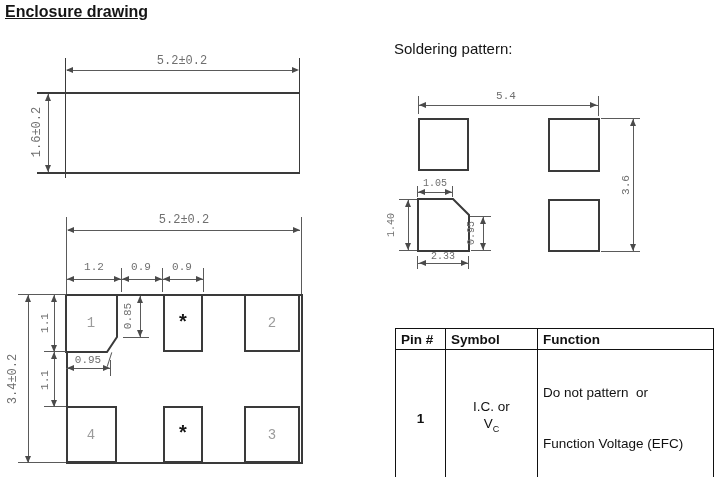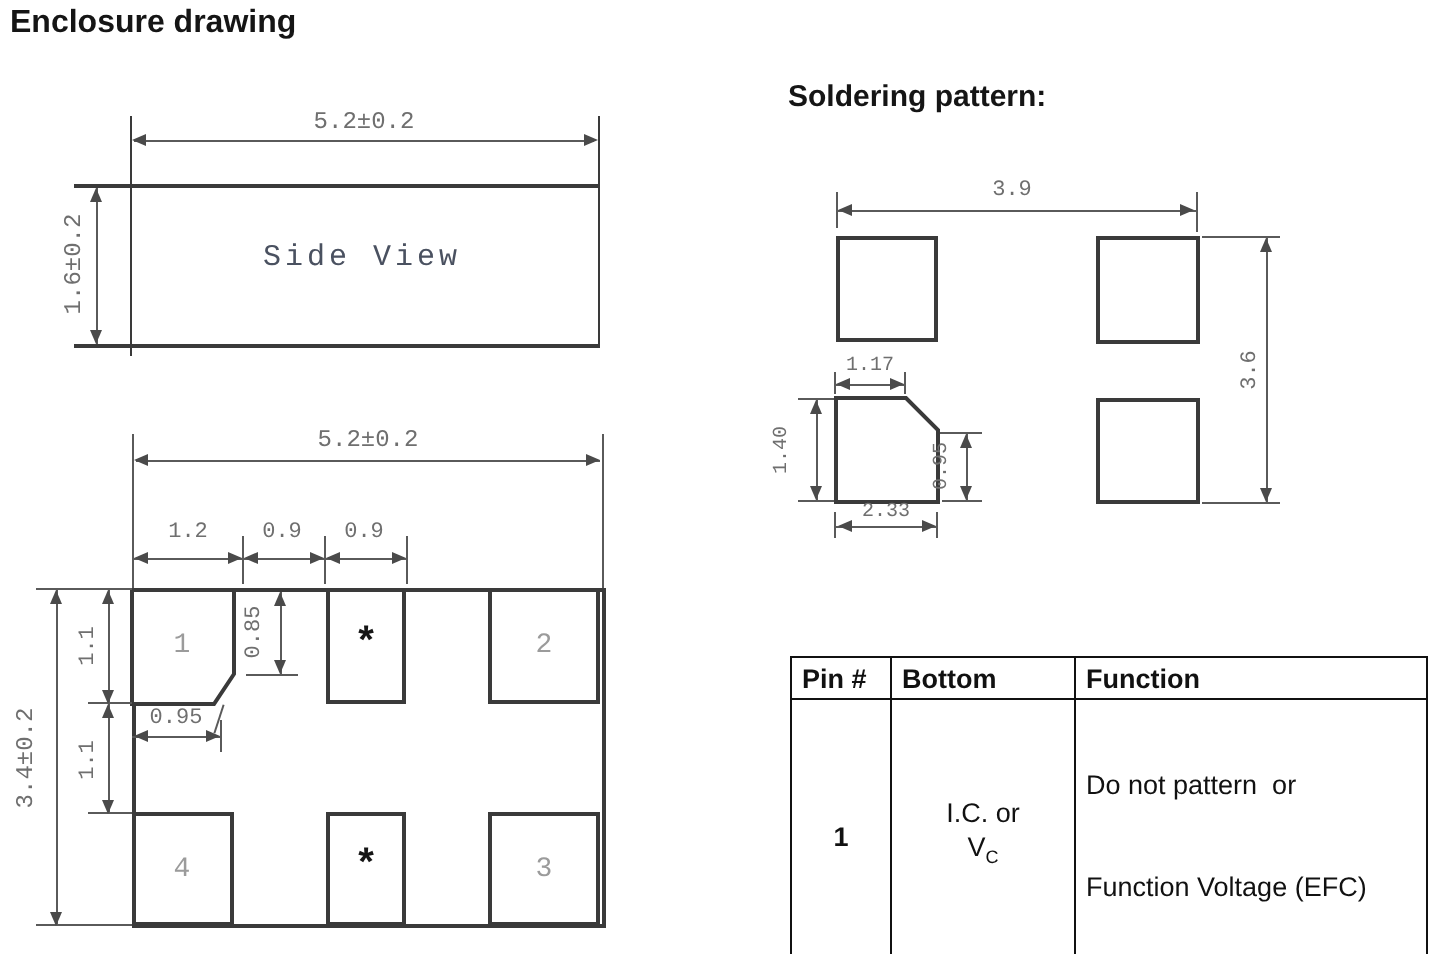--- a/index.html
+++ b/index.html
@@ -24,22 +24,22 @@
       white-space:nowrap;transform:translate(-50%,-50%);line-height:1;}
   .dt10{font-size:10px;}
   .dt12{font-size:12px;}
   .rot{transform:translate(-50%,-50%) rotate(-90deg);}
   .vlab{position:absolute;font-family:"Liberation Mono",monospace;font-size:15px;color:#4a5160;
         white-space:nowrap;transform:translate(-50%,-50%);letter-spacing:2px;line-height:1;}
   .padnum{position:absolute;font-family:"Liberation Mono",monospace;font-size:14px;color:#9b9b9b;
         transform:translate(-50%,-50%);line-height:1;}
   .star{position:absolute;font:bold 20px "Liberation Sans",sans-serif;color:#161616;
         transform:translate(-50%,-32%);line-height:1;}
-  .h1{position:absolute;font-weight:bold;font-size:16px;color:#151515;}
-  .h2{position:absolute;font-weight:bold;font-size:15px;color:#151515;}
+  .h1{position:absolute;font-weight:bold;font-size:16px;color:#151515;text-decoration:underline;}
+  .h2{position:absolute;font-weight:normal;font-size:15px;color:#151515;}
   
   #pinTable{position:absolute;left:395px;top:328px;border-collapse:collapse;table-layout:fixed;
         font-size:13.5px;color:#111;background:#fff;}
   #pinTable th,#pinTable td{border:1.5px solid #111;padding:0 5px;vertical-align:middle;
         overflow:hidden;}
   #pinTable th{font-weight:bold;text-align:left;}
   #pinTable td.pin{font-weight:bold;text-align:center;}
   #pinTable td.sym{text-align:center;}
   #pinTable td.fn{text-align:left;white-space:pre-wrap;}
   #pinTable .two{line-height:17px;}
@@ -49,21 +49,20 @@
 <body>
 
 <div id="page">
 
   <div class="h1" style="left:5px;top:3px;">Enclosure drawing</div>
 
   <div class="hl2" style="left:37px;top:92px;width:263px;"></div>
   <div class="hl2" style="left:37px;top:172px;width:263px;"></div>
   <div class="vlb" style="left:65px;top:58px;height:120px;"></div>
   <div class="vlb" style="left:299px;top:58px;height:116px;"></div>
-  <div class="vlab" style="left:181px;top:129px;">Side View</div>
 
   <div class="hl" style="left:67px;top:70px;width:230px;"></div>
   <div class="ar ar-l" style="left:66px;top:67px;"></div>
   <div class="ar ar-r" style="left:292px;top:67px;"></div>
   <div class="dt dt12" style="left:182px;top:61px;">5.2±0.2</div>
 
   <div class="vl" style="left:48px;top:94px;height:78px;"></div>
   <div class="ar ar-u" style="left:45px;top:94px;"></div>
   <div class="ar ar-d" style="left:45px;top:165px;"></div>
   <div class="dt dt12 rot" style="left:37px;top:132px;">1.6±0.2</div>
@@ -145,35 +144,35 @@
   <svg class="svgpad" style="left:417px;top:198px;" width="54" height="55" viewBox="0 0 54 55">
     <polygon points="1,1 36,1 52,17 52,53 1,53" fill="#ffffff" stroke="#3a3a3a" stroke-width="2"></polygon>
   </svg>
   <div class="pad" style="left:548px;top:199px;width:52px;height:53px;"></div>
 
   <div class="vl" style="left:418px;top:96px;height:18px;"></div>
   <div class="vl" style="left:598px;top:96px;height:20px;"></div>
   <div class="hl" style="left:419px;top:105px;width:179px;"></div>
   <div class="ar ar-l" style="left:419px;top:102px;"></div>
   <div class="ar ar-r" style="left:590px;top:102px;"></div>
-  <div class="dt" style="left:506px;top:96px;">3.9</div>
+  <div class="dt" style="left:506px;top:96px;">5.4</div>
 
   <div class="hl" style="left:601px;top:118px;width:39px;"></div>
   <div class="hl" style="left:601px;top:251px;width:39px;"></div>
   <div class="vl" style="left:633px;top:119px;height:132px;"></div>
   <div class="ar ar-u" style="left:630px;top:119px;"></div>
   <div class="ar ar-d" style="left:630px;top:244px;"></div>
   <div class="dt rot" style="left:626px;top:185px;">3.6</div>
 
   <div class="vl" style="left:417px;top:186px;height:11px;"></div>
   <div class="vl" style="left:452px;top:186px;height:11px;"></div>
   <div class="hl" style="left:417px;top:192px;width:36px;"></div>
   <div class="ar ar-l" style="left:418px;top:189px;"></div>
   <div class="ar ar-r" style="left:445px;top:189px;"></div>
-  <div class="dt dt10" style="left:435px;top:184px;">1.17</div>
+  <div class="dt dt10" style="left:435px;top:184px;">1.05</div>
 
   <div class="hl" style="left:399px;top:199px;width:18px;"></div>
   <div class="hl" style="left:399px;top:250px;width:18px;"></div>
   <div class="vl" style="left:408px;top:200px;height:50px;"></div>
   <div class="ar ar-u" style="left:405px;top:200px;"></div>
   <div class="ar ar-d" style="left:405px;top:243px;"></div>
   <div class="dt dt10 rot" style="left:392px;top:225px;">1.40</div>
 
   <div class="hl" style="left:470px;top:216px;width:21px;"></div>
   <div class="hl" style="left:471px;top:250px;width:20px;"></div>
@@ -192,21 +191,21 @@
 
   <table id="pinTable">
     <colgroup>
         <col style="width:50px">
         <col style="width:92px">
         <col style="width:176px">
       </colgroup>
     <tbody>
         <tr style="height:21px">
       <th>Pin #</th>
-      <th>Bottom</th>
+      <th>Symbol</th>
       <th>Function</th>
     </tr>
     <tr style="height:38px">
       <td class="pin">1</td>
       <td class="sym two">
         <div>I.C. or</div>
         <div><span>V</span><sub>C</sub></div>
       </td>
       <td class="fn two">
         <div>Do not pattern  or</div>

